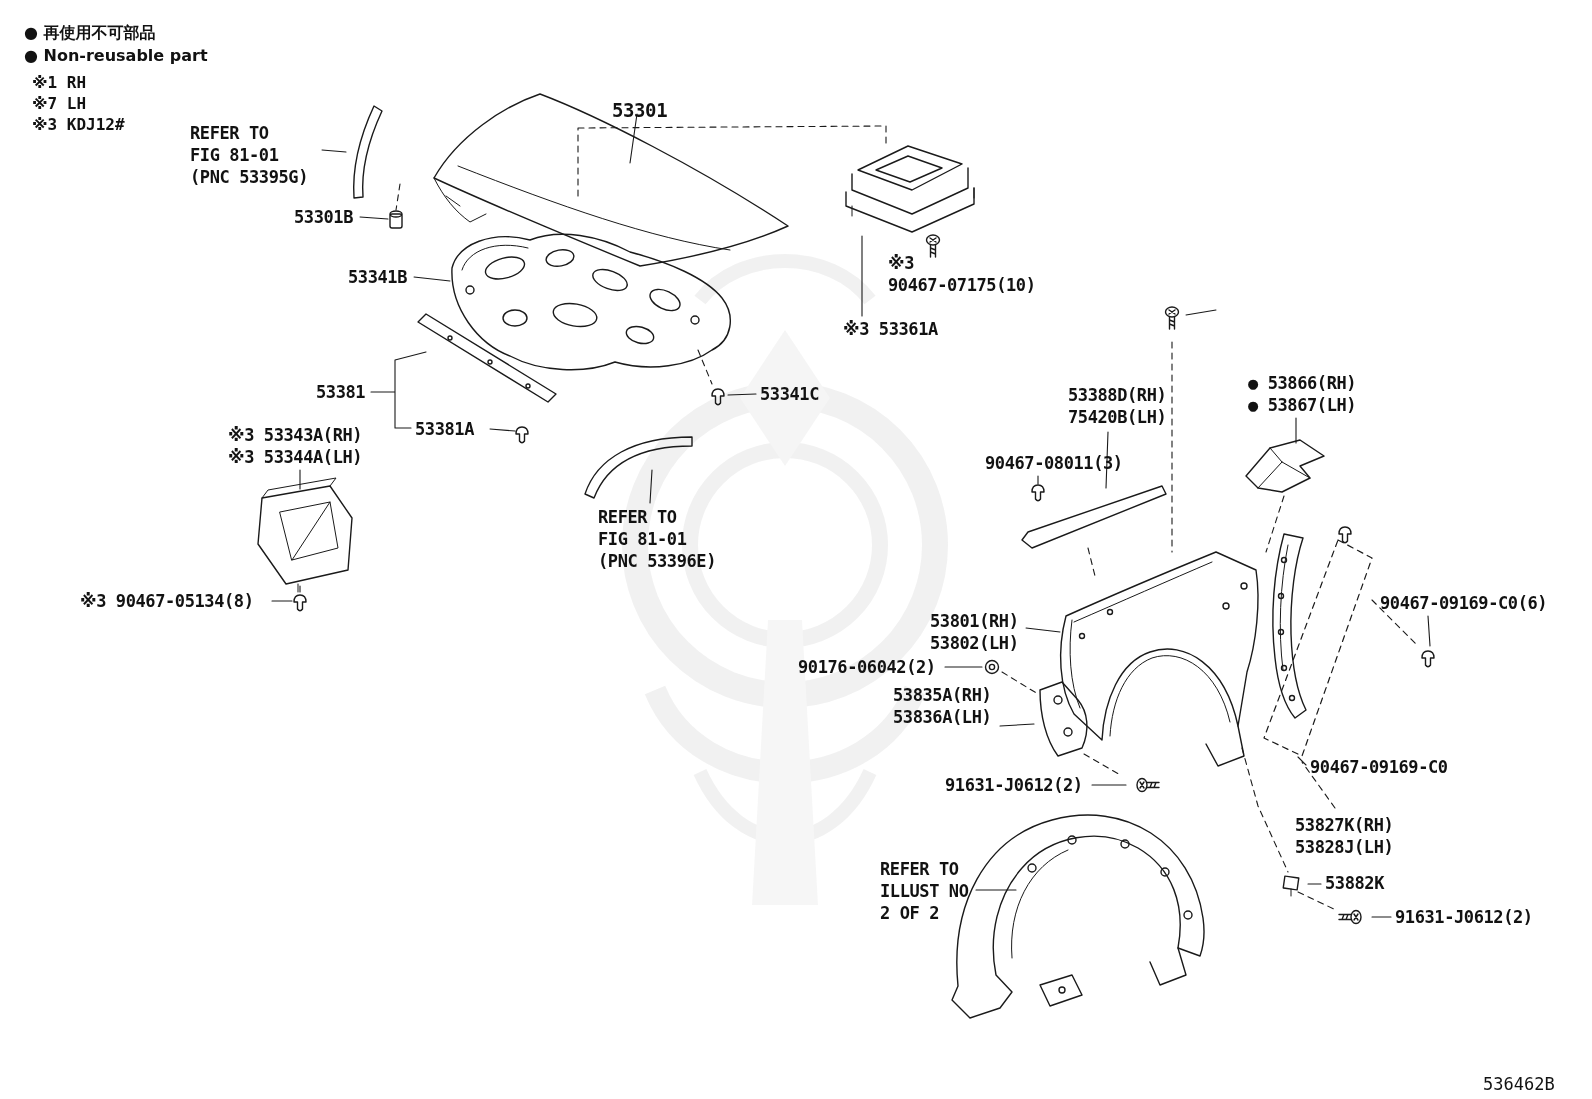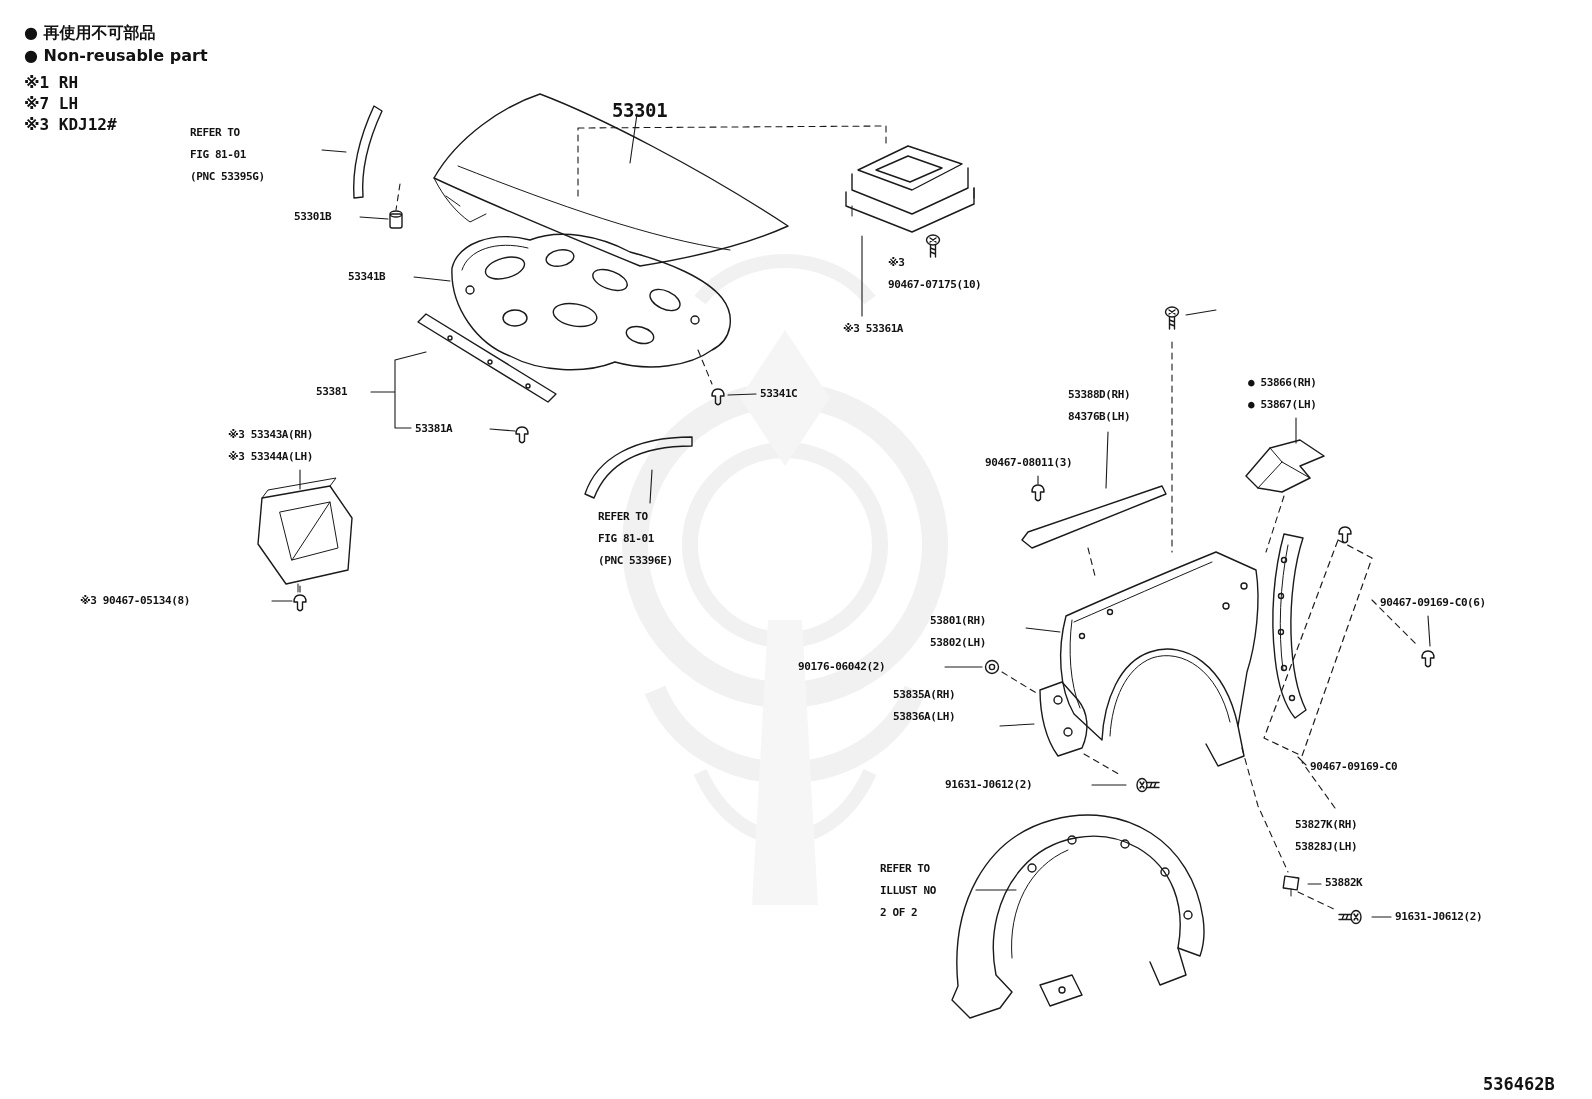--- a/index.html
+++ b/index.html
@@ -7,39 +7,39 @@
   .canvas {
     position:relative;
     width:1592px; height:1099px;
     background:#ffffff;
     overflow:hidden;
     font-family:"DejaVu Sans Mono","DejaVu Sans",monospace;
   }
   svg.art { position:absolute; left:0; top:0; }
   .lbl {
     position:absolute;
-    font-size:11px;
+    font-size:17px;
     font-weight:bold;
     color:#121212;
     white-space:pre-line;
     line-height:22px;
     letter-spacing:-0.4px;
   }
   .lbl.big { font-size:19px;margin-top:7px; }
   .legend-line {
     position:absolute;
     font-size:16px;
     font-weight:bold;
     color:#121212;
     font-family:"DejaVu Sans","Liberation Sans",sans-serif;
     line-height:21px;
     white-space:pre-line;
   }
-  .legend-line.mono { font-family:"DejaVu Sans Mono","DejaVu Sans",monospace; }
-  .code { position:absolute; font-size:17px; font-weight:bold; color:#121212;text-align:right; }
+  .legend-line.mono { font-family:"DejaVu Sans Mono","DejaVu Sans",monospace;margin-left:8px; }
+  .code { position:absolute; font-size:17px; font-weight:normal; color:#121212;text-align:right; }
 </style>
 </head>
 <body>
 
 <div class="canvas">
 
   <svg class="art" width="1592" height="1099" viewBox="0 0 1592 1099">
     <defs>
       <g id="icon-clip">
         <path d="M-6,0 Q-6,-7 0,-7 Q6,-7 6,0 L2.5,0 L2.5,7 Q0,10.5 -2.5,7 L-2.5,0 Z"></path>
@@ -249,21 +249,21 @@
   <div class="lbl" style="left:316px; top:381px">53381</div>
   <div class="lbl" style="left:415px; top:418px">53381A</div>
   <div class="lbl" style="left:760px; top:383px">53341C</div>
   <div class="lbl" style="left:228px; top:424px">※3 53343A(RH)
 ※3 53344A(LH)</div>
   <div class="lbl" style="left:598px; top:506px">REFER TO
 FIG 81-01
 (PNC 53396E)</div>
   <div class="lbl" style="left:80px;  top:590px">※3 90467-05134(8)</div>
   <div class="lbl" style="left:1068px; top:384px">53388D(RH)
-84376B(LH)</div>
+75420B(LH)</div>
   <div class="lbl" style="left:985px; top:452px">90467-08011(3)</div>
   <div class="lbl" style="left:1248px; top:372px">● 53866(RH)
 ● 53867(LH)</div>
   <div class="lbl" style="left:1380px; top:592px">90467-09169-C0(6)</div>
   <div class="lbl" style="left:930px; top:610px">53801(RH)
 53802(LH)</div>
   <div class="lbl" style="left:798px; top:656px">90176-06042(2)</div>
   <div class="lbl" style="left:893px; top:684px">53835A(RH)
 53836A(LH)</div>
   <div class="lbl" style="left:945px; top:774px">91631-J0612(2)</div>

